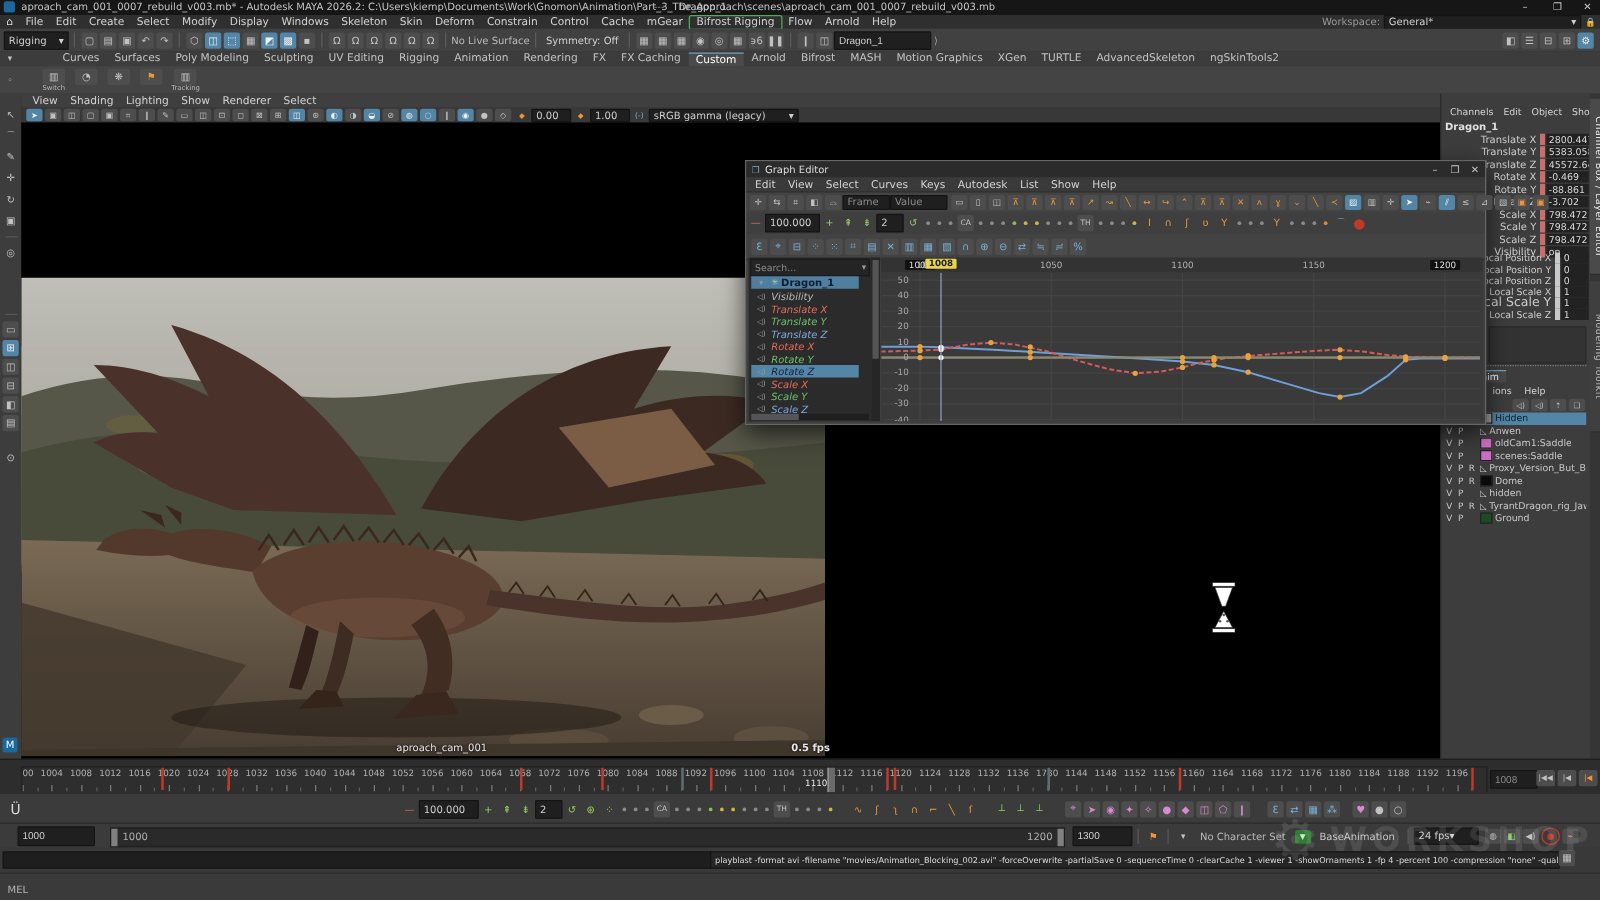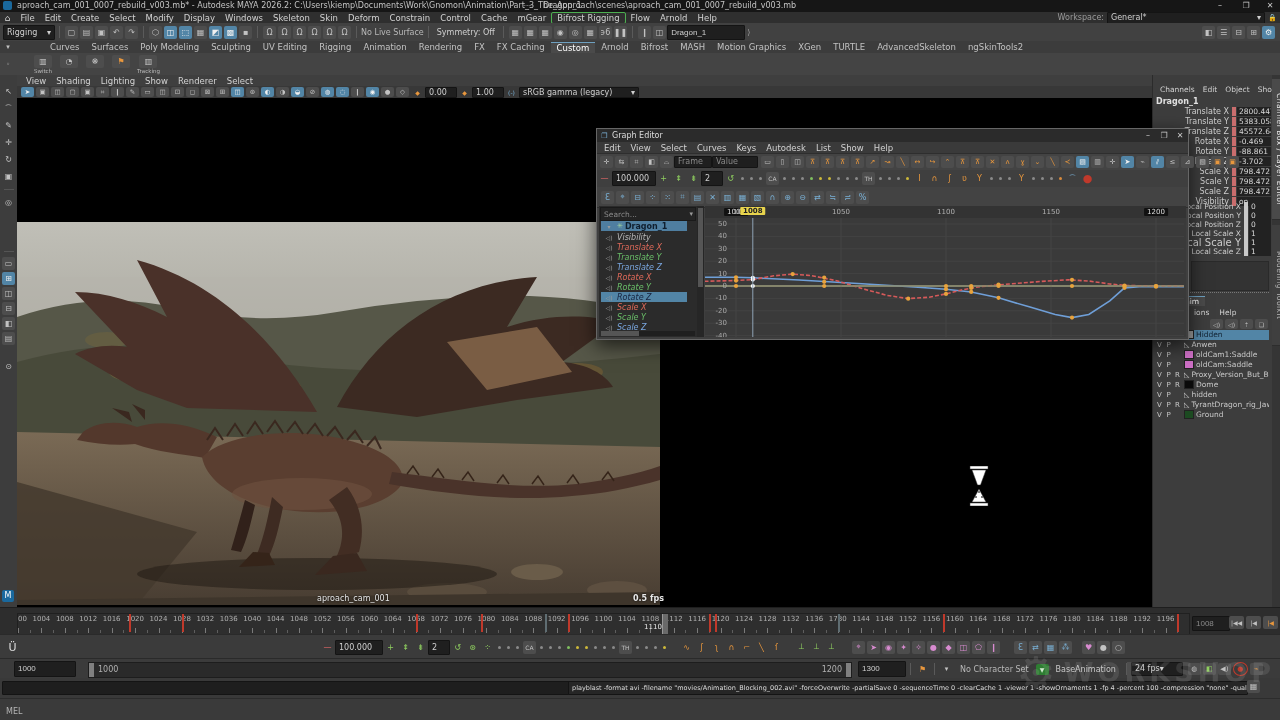--- a/index.html
+++ b/index.html
@@ -470,21 +470,21 @@
           <span class="lyrcol">P</span>
           <span class="lyrcol"></span>
           <span class="lyrswatch" style="background:#cc6fc4;"></span>
           <span style="white-space:nowrap;overflow:hidden;">oldCam1:Saddle</span>
         </div>
         <div class="lyrrow" style="top:30px;">
           <span class="lyrcol">V</span>
           <span class="lyrcol">P</span>
           <span class="lyrcol"></span>
           <span class="lyrswatch" style="background:#cc6fc4;"></span>
-          <span style="white-space:nowrap;overflow:hidden;">oldCam:Saddle</span>
+          <span style="white-space:nowrap;overflow:hidden;">scenes:Saddle</span>
         </div>
         <div class="lyrrow" style="top:40px;">
           <span class="lyrcol">V</span>
           <span class="lyrcol">P</span>
           <span class="lyrcol">R</span>
           <span style="font-size:7px;color:#c8c8c8;margin:0 2px;">◺</span>
           <span style="white-space:nowrap;overflow:hidden;">Proxy_Version_But_Bined_Ski</span>
         </div>
         <div class="lyrrow" style="top:50px;">
           <span class="lyrcol">V</span>

